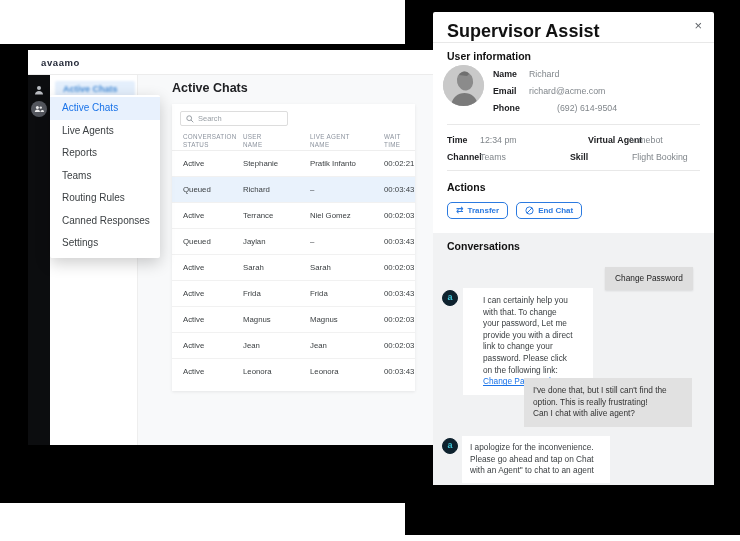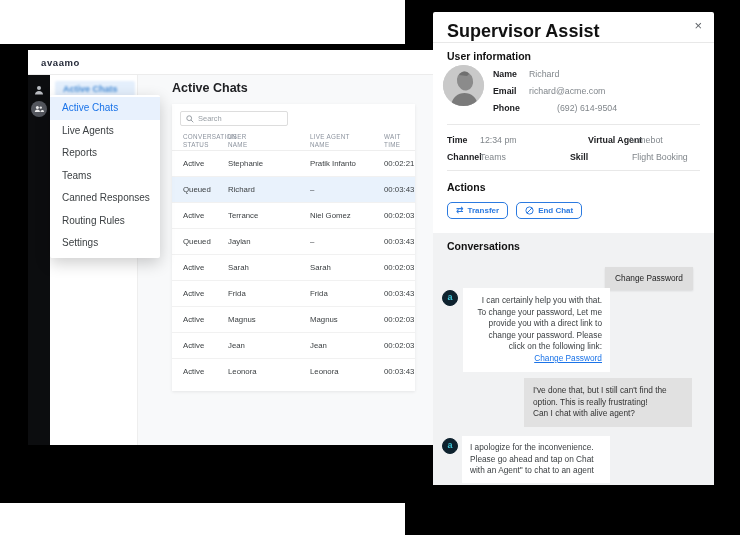--- a/index.html
+++ b/index.html
@@ -27,21 +27,21 @@
   .table-card{position:absolute;left:34px;top:29px;width:243px;height:287px;background:#fff;box-shadow:0 1px 3px rgba(0,0,0,.08);}
   .search-box{position:absolute;left:8px;top:7px;width:108px;height:15px;border:1px solid #ddd;border-radius:2px;background:#fff;
               display:flex;align-items:center;gap:4px;padding:0 5px;}
   .search-box span{font-size:7.5px;color:#9aa0a6;}
   .thead{position:absolute;left:0;top:26px;width:100%;height:21px;border-bottom:1px solid #eee;}
   .th{position:absolute;top:3px;font-size:6.3px;color:#8c939e;letter-spacing:.3px;line-height:1.3;text-transform:uppercase;}
   .tbody{position:absolute;left:0;top:47px;width:100%;}
   .tr{position:relative;width:100%;height:26px;border-bottom:1px solid #f1f1f1;}
   .tr.selected{background:#e9f2fc;}
   .td{position:absolute;top:8px;font-size:7.8px;color:#3c4043;}
-  .c0{left:11px;} .c1{left:56px;} .c2{left:138px;} .c3{left:212px;}
+  .c0{left:11px;} .c1{left:71px;} .c2{left:138px;} .c3{left:212px;}
 
   
   .menu{position:absolute;left:50px;top:95px;width:110px;height:163px;background:#fff;border-radius:2px;
         box-shadow:0 5px 16px rgba(0,0,0,.2);z-index:4;padding:2px 0;}
   .menu-item{height:22.5px;line-height:22.5px;padding-left:12px;font-size:10px;color:#3c4043;cursor:pointer;}
   .menu-item.active{background:#e8f1fd;color:#1a73e8;}
 
   
   .panel{position:absolute;left:433px;top:12px;width:281px;height:473px;background:#fff;z-index:6;border-radius:2px;}
   .panel-title{position:absolute;left:14px;top:9px;font-size:18px;font-weight:bold;color:#111;}
@@ -57,21 +57,21 @@
            font-size:8px;font-weight:bold;display:flex;align-items:center;gap:4px;padding:0 8px;cursor:pointer;
            font-family:"Liberation Sans","DejaVu Sans",sans-serif;}
   .act-ic{font-size:9px;line-height:1;display:flex;align-items:center;}
   .conv-area{position:absolute;left:0;top:221px;width:100%;height:252px;background:#f1f2f3;}
   .conv-h{position:absolute;left:14px;top:7px;font-size:10.5px;font-weight:bold;color:#111;text-align:right;}
   .bubble{position:absolute;font-size:8.3px;line-height:1.4;color:#3c4043;}
   .bubble.user{background:#e1e1e1;color:#333;}
   .bubble.bot{background:#fff;}
   .chip{right:21px;top:34px;width:88px;height:23px;background:#dedede;text-align:center;line-height:23px;
         font-size:8.3px;color:#222;cursor:pointer;box-shadow:0 1px 2px rgba(0,0,0,.1);}
-  .msg1{left:30px;top:55px;width:147px;padding:7px 8px;text-align:right;}
+  .msg1{left:30px;top:55px;width:130px;padding:7px 20px;}
   .msg2{right:22px;top:145px;width:168px;padding:7px 9px;white-space:pre-line;}
   .msg3{left:29px;top:203px;width:148px;padding:6px 8px;}
   .bot-av{position:absolute;width:16px;height:16px;border-radius:50%;background:#0e222e;border:1.5px solid #0e222e;
           display:flex;align-items:center;justify-content:center;}
   .bot-av span{color:#3fc6d8;font-size:9px;font-weight:bold;line-height:1;margin-top:-1px;}
   .av1{left:9px;top:57px;} .av2{left:9px;top:205px;}
   .chat-link{color:#1a73e8;text-decoration:underline;cursor:pointer;}
 </style>
 </head>
 <body>
@@ -184,22 +184,22 @@
         </div>
       </div>
     </div>
   </div>
 
   <div class="menu">
     <div class="menu-item active">Active Chats</div>
     <div class="menu-item">Live Agents</div>
     <div class="menu-item">Reports</div>
     <div class="menu-item">Teams</div>
+    <div class="menu-item">Routing Rules</div>
     <div class="menu-item">Canned Responses</div>
-    <div class="menu-item">Routing Rules</div>
     <div class="menu-item">Settings</div>
   </div>
 
   <div class="panel">
     <div class="panel-title">Supervisor Assist</div>
     <div class="close">×</div>
     <div class="div-full" style="top:30px;"></div>
 
     <div class="sec-h" style="top:38px;">User information</div>
     <div class="avatar">

